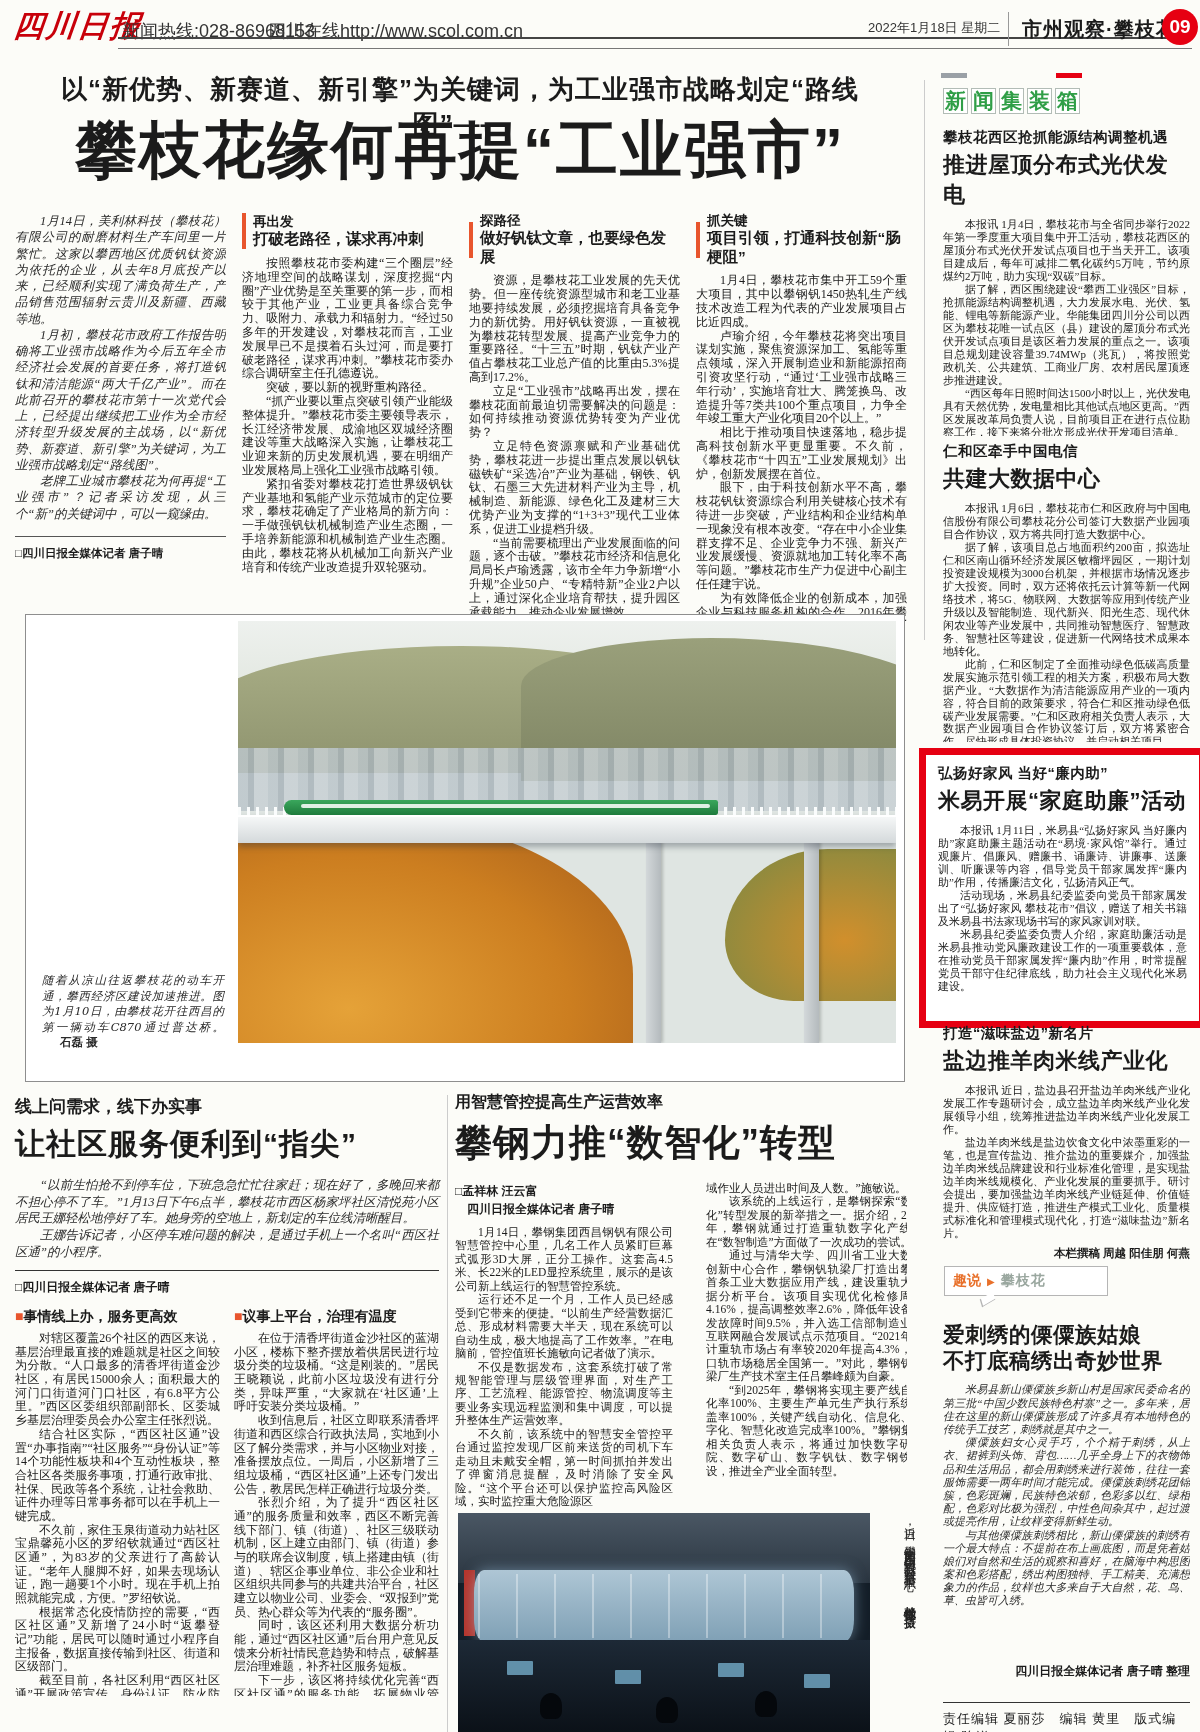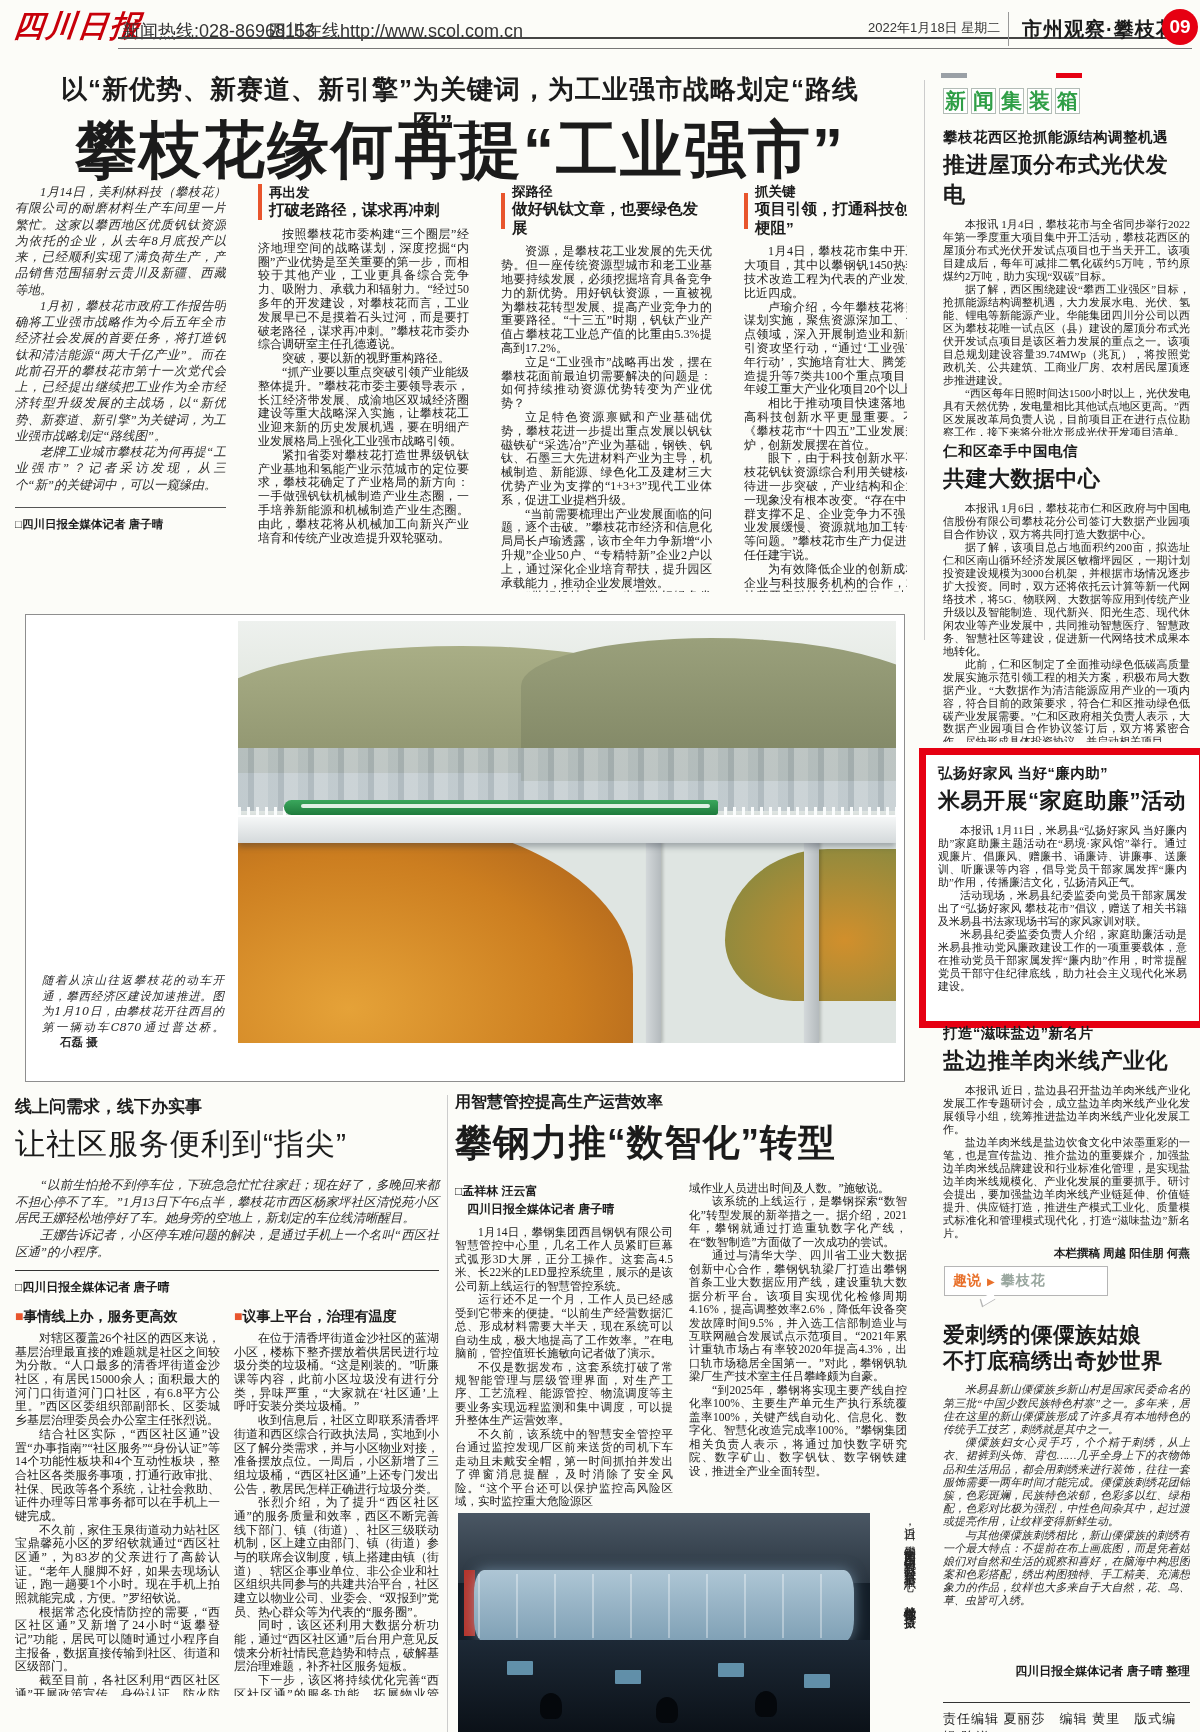--- a/index.html
+++ b/index.html
@@ -15,21 +15,21 @@
   .hdr-line1{left:118px;right:8px;top:37px;border-top:2px solid #444}
   .hdr-line2{left:118px;right:8px;top:48px;border-top:1px solid #777}
   .hdr-sep{left:1008px;top:12px;width:1px;height:34px;background:#999}
   .hdr-section{left:1022px;top:16px;font-size:20px;font-weight:bold;letter-spacing:1px}
   .hdr-page{left:1162px;top:9px;width:36px;height:36px;border-radius:50%;background:#e60012;
             color:#fff;font-weight:bold;font-size:19px;display:flex;align-items:center;justify-content:center}
 
   
   .lead-kicker{left:15px;top:72px;width:890px;text-align:center;font-size:26px;font-weight:bold;letter-spacing:1px}
   .lead-headline{left:15px;top:108px;width:890px;text-align:center;font-size:62px;font-weight:900;letter-spacing:2px}
-  .lead-cols{left:15px;top:184px;width:892px;height:408px;display:flex;gap:32px;overflow:hidden}
+  .lead-cols{left:15px;top:213px;width:892px;height:408px;display:flex;gap:16px;overflow:hidden}
   .lead-col{width:211px;flex:0 0 211px;overflow:hidden}
   .bodytext{font-family:"Liberation Serif",serif;text-align:justify}
   .bodytext p{margin:0;text-indent:2em}
   .lead-intro{font-size:12.5px;line-height:1.3}
   .lead-body{font-size:12px;line-height:1.15}
   .col-head{display:flex;gap:7px;margin-bottom:8px;align-items:center}
   .col-bar{width:4px;height:36px;background:#e8552d;flex:0 0 4px}
   .col-tag{font-weight:bold;font-size:13.5px;line-height:1.2}
   .col-sub{font-weight:bold;font-size:15.5px;line-height:1.2}
   .lead-byline{margin-top:14px;border-top:1px solid #555;padding-top:9px;
@@ -87,35 +87,35 @@
   
   .em-art{left:943px;top:1322px;width:247px}
   .em-headline{font-size:21.5px;font-weight:bold;line-height:1.22;letter-spacing:.5px}
   .em-body{font-size:11px;line-height:1.2;margin-top:9px;height:274px;overflow:hidden}
   .em-credit{text-align:right;font-weight:bold;font-size:12px;margin-top:6px;font-family:"Liberation Sans",sans-serif}
   .rc-footer{left:943px;top:1702px;width:247px;border-top:1px solid #333;padding-top:7px;font-size:13px;color:#222;letter-spacing:1px}
 
   
   .cm{left:15px;top:1095px;width:424px}
   .cm-kicker{font-size:17px;font-weight:bold}
-  .cm-headline{font-size:30px;font-weight:normal;margin-top:6px;letter-spacing:1px}
+  .cm-headline{font-size:30px;font-weight:bold;margin-top:6px;letter-spacing:1px}
   .cm-intro{font-size:12.5px;line-height:1.33;margin-top:12px}
   .cm-divider{border-top:1px solid #333;margin-top:10px}
   .cm-byline{font-weight:bold;font-size:12px;margin-top:8px}
   .cm-cols{display:flex;gap:14px;margin-top:12px;height:388px;overflow:hidden}
   .cm-col{flex:1;overflow:hidden}
   .sec-head{font-weight:bold;font-size:14px;margin-bottom:6px;font-family:"Liberation Sans",sans-serif}
   .sq{color:#e8552d}
   .cm-body{font-size:12px;line-height:1.14}
 
   
   .pg{left:455px;top:1092px;width:452px}
   .pg-kicker{font-size:16px;font-weight:bold}
   .pg-headline{font-size:37px;font-weight:900;margin-top:5px;letter-spacing:1px}
-  .pg-cols{display:flex;gap:16px;margin-top:14px;height:330px;overflow:hidden}
+  .pg-cols{display:flex;gap:33px;margin-top:14px;height:330px;overflow:hidden}
   .pg-col{width:218px;flex:0 0 218px;overflow:hidden}
   .pg-byline{font-weight:bold;font-size:12px;line-height:1.5;margin-bottom:8px;font-family:"Liberation Sans",sans-serif}
   .pg-byline .ind{padding-left:1em}
   .pg-body{font-size:11.5px;line-height:1.17}
   .pg-col2 p:first-child{text-indent:0}
 
   
   .cr{left:458px;top:1513px;width:412px;height:219px;background:#141e28;overflow:hidden}
   .cr-ceiling{position:absolute;left:0;top:0;right:0;height:32%;
       background:linear-gradient(#4a5764,#2a3540),repeating-linear-gradient(105deg,rgba(255,255,255,.22) 0 4px,rgba(255,255,255,0) 4px 42px)}
@@ -320,21 +320,21 @@
             <p>对辖区覆盖26个社区的西区来说，基层治理最直接的难题就是社区之间较为分散。“人口最多的清香坪街道金沙社区，有居民15000余人；面积最大的河门口街道河门口社区，有6.8平方公里。”西区区委组织部副部长、区委城乡基层治理委员会办公室主任张烈说。</p>
             <p>结合社区实际，“西区社区通”设置“办事指南”“社区服务”“身份认证”等14个功能性板块和4个互动性板块，整合社区各类服务事项，打通行政审批、社保、民政等各个系统，让社会救助、证件办理等日常事务都可以在手机上一键完成。</p>
             <p>不久前，家住玉泉街道动力站社区宝鼎馨苑小区的罗绍钦就通过“西区社区通”，为83岁的父亲进行了高龄认证。“老年人腿脚不好，如果去现场认证，跑一趟要1个小时。现在手机上拍照就能完成，方便。”罗绍钦说。</p>
             <p>根据常态化疫情防控的需要，“西区社区通”又新增了24小时“返攀登记”功能，居民可以随时通过小程序自主报备，数据直接传输到社区、街道和区级部门。</p>
             <p>截至目前，各社区利用“西区社区通”开展政策宣传、身份认证、防火防汛电子化日常巡查等2400余次，“零接触”全天候登记返攀人员信息5000余条，解决群众急难愁盼问题120余件次。</p>
           </div>
       </div>
       <div class="cm-col">
         <div class="sec-head"><span class="sq">■</span><span>议事上平台，治理有温度</span></div>
         <div class="bodytext cm-body">
-            <p>在位于清香坪街道金沙社区的蓝湖小区，楼栋下整齐摆放着供居民进行垃圾分类的垃圾桶。“这是刚装的。”听廉课等内容，此前小区垃圾没有进行分类，异味严重，“大家就在‘社区通’上呼吁安装分类垃圾桶。”</p>
+            <p>在位于清香坪街道金沙社区的蓝湖小区，楼栋下整齐摆放着供居民进行垃圾分类的垃圾桶。“这是刚装的。”居民王晓颖说，此前小区垃圾没有进行分类，异味严重，“大家就在‘社区通’上呼吁安装分类垃圾桶。”</p>
             <p>收到信息后，社区立即联系清香坪街道和西区综合行政执法局，实地到小区了解分类需求，并与小区物业对接，准备摆放点位。一周后，小区新增了三组垃圾桶，“西区社区通”上还专门发出公告，教居民怎样正确进行垃圾分类。</p>
             <p>张烈介绍，为了提升“西区社区通”的服务质量和效率，西区不断完善线下部门、镇（街道）、社区三级联动机制，区上建立由部门、镇（街道）参与的联席会议制度，镇上搭建由镇（街道）、辖区企事业单位、非公企业和社区组织共同参与的共建共治平台，社区建立以物业公司、业委会、“双报到”党员、热心群众等为代表的“服务圈”。</p>
             <p>同时，该区还利用大数据分析功能，通过“西区社区通”后台用户意见反馈来分析社情民意趋势和特点，破解基层治理难题，补齐社区服务短板。</p>
             <p>下一步，该区将持续优化完善“西区社区通”的服务功能，拓展物业管理、平安建设等服务，为群众提供更优质高效的基层服务。</p>
           </div>
       </div>
     </div>
   </div>
 
   <div class="abs pg">

